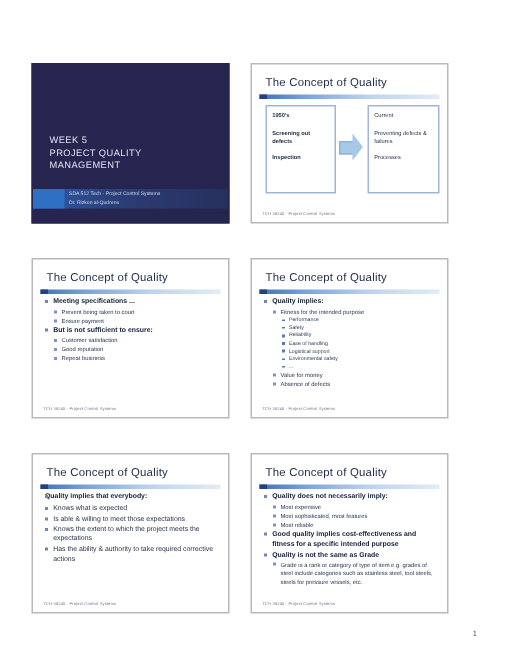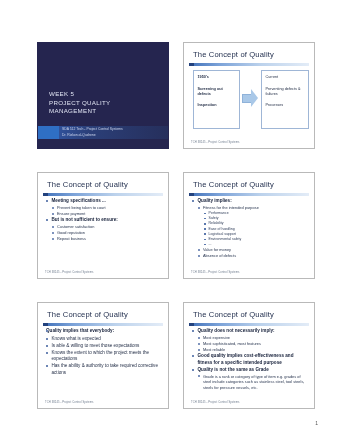--- a/index.html
+++ b/index.html
@@ -3,21 +3,21 @@
 <meta charset="utf-8">
 <style>
   html,body{margin:0;padding:0;}
   body{
     width:340px;height:440px;background:#ffffff;
     font-family:"Liberation Sans", sans-serif;
     color:#1a1a1a;overflow:hidden;position:relative;
   }
   .page{position:relative;width:340px;height:440px;box-sizing:border-box;}
   .grid{
-    position:absolute;left:37px;top:42px;width:278px;
+    position:absolute;left:21px;top:42px;width:278px;
     display:grid;grid-template-columns:132px 132px;
     column-gap:14px;row-gap:23px;
   }
   .slide{
     width:132px;height:107px;box-sizing:border-box;
     background:#ffffff;border:1px solid #b9b9b9;
     position:relative;overflow:hidden;
   }
   .slide.title-slide{background:#25254f;border:1px solid #25254f;}
 

